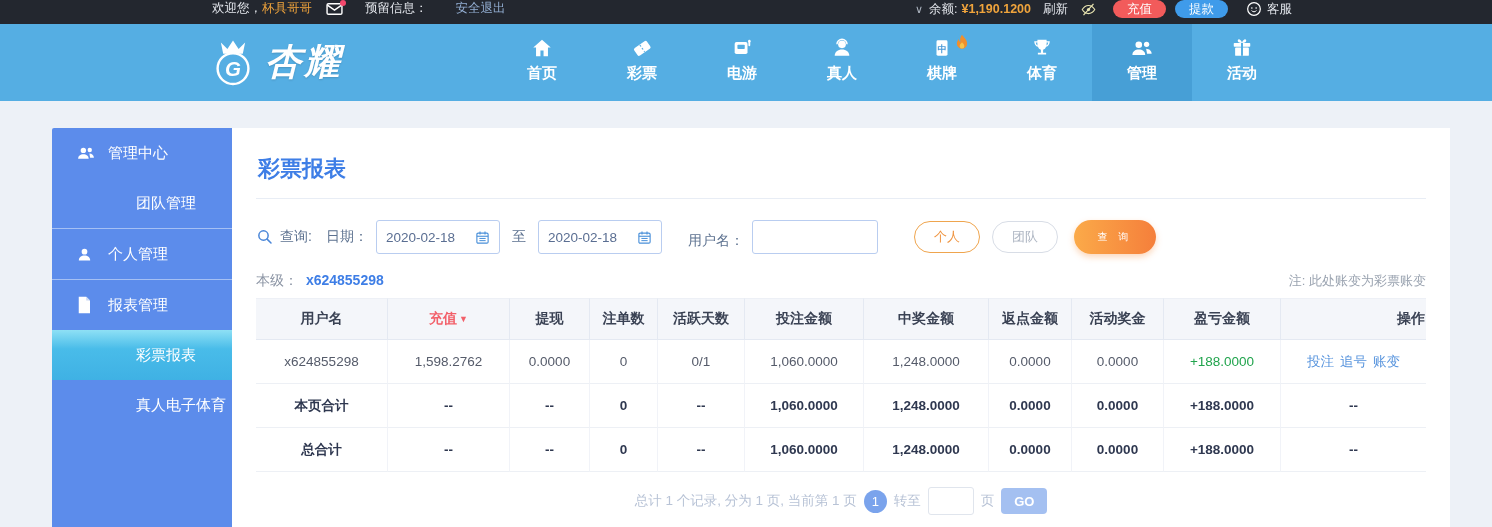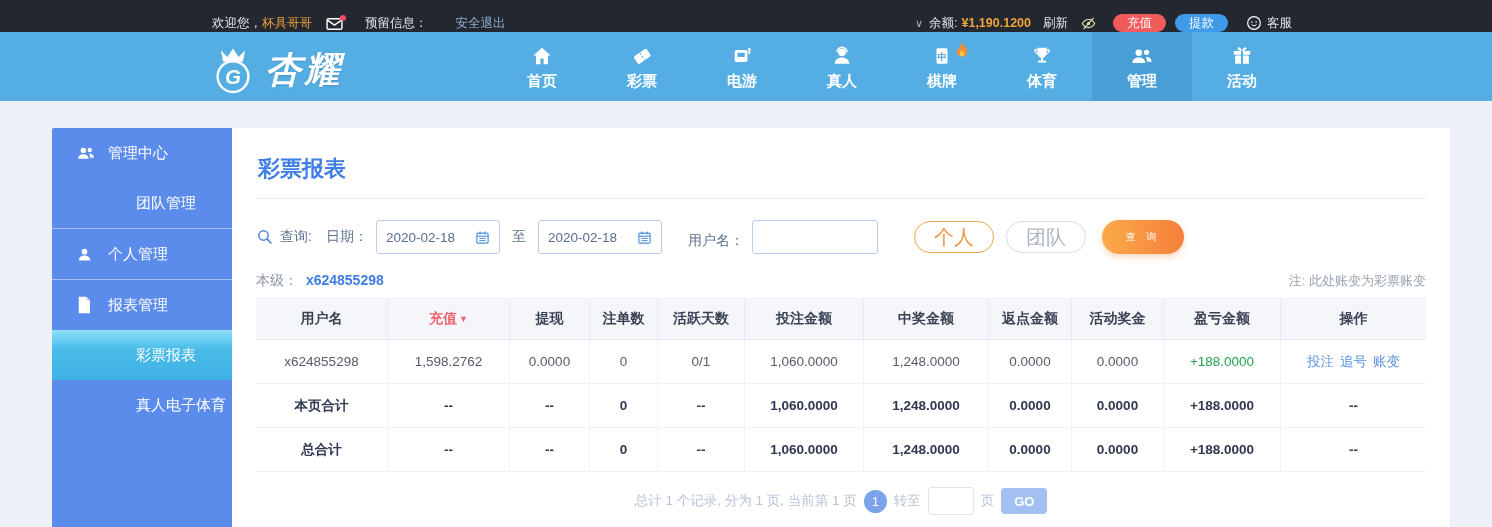--- a/index.html
+++ b/index.html
@@ -1,18 +1,18 @@
 <!DOCTYPE html>
 <html><head>
 <meta charset="utf-8">
 <style>
   html,body{margin:0;padding:0;width:1492px;height:527px;overflow:hidden;
     font-family:"Liberation Sans","DejaVu Sans",sans-serif;background:#edf1f7;}
   
-  .topbar{height:32px;background:#23272f;display:flex;align-items:flex-end;
+  .topbar{height:24px;background:#23272f;display:flex;align-items:flex-start;
     justify-content:space-between;padding:0 200px 0 212px;font-size:12.5px;color:#e3e6ec;}
   .topbar-left,.topbar-right{display:flex;align-items:center;}
   .tb-name{color:#f0a43c;margin-right:14px;}
   .tb-mail{position:relative;margin-right:22px;cursor:pointer;display:flex;}
   .tb-mail .dot{position:absolute;top:-2px;right:-3px;width:6px;height:6px;border-radius:50%;background:#f5486d;}
   .tb-reserved{margin-right:28px;}
   .tb-logout{color:#93aed2;cursor:pointer;}
   .tb-chev{color:#aeb6c2;margin-right:6px;font-size:11px;}
   .tb-balv{color:#f0a43c;font-weight:bold;margin:0 12px 0 4px;}
   .tb-refresh{margin-right:12px;cursor:pointer;}
@@ -52,36 +52,36 @@
   .search-row .mag{display:flex;margin-right:6px;}
   .lbl-q{margin-right:14px;}
   .lbl-date{margin-right:8px;}
   .date-box{width:104px;height:32px;border:1px solid #b9cdf0;border-radius:3px;display:flex;
     align-items:center;justify-content:space-between;padding:0 9px;color:#5a6e92;font-size:13.5px;cursor:pointer;background:#fff;}
   .lbl-to{margin:0 12px;}
   .lbl-user{margin:8px 8px 0 26px;}
   .txt-input{width:108px;height:32px;border:1px solid #b9cdf0;border-radius:3px;outline:none;
     font-size:14px;padding:0 8px;color:#5a6e92;font-family:inherit;}
   .pill{height:32px;line-height:30px;padding:0 19px;border-radius:17px;background:#fff;
-    font-size:20px;cursor:pointer;box-sizing:border-box;}
+    font-size:13px;cursor:pointer;box-sizing:border-box;}
   .pill.personal{border:1px solid #efa54e;color:#ef9440;margin-left:36px;}
   .pill.team{border:1px solid #d8dde6;color:#adb5c2;margin-left:12px;}
   .btn-query{margin-left:16px;width:82px;height:34px;border:none;border-radius:17px;color:#fff;
     font-size:10px;letter-spacing:4px;cursor:pointer;
     background:linear-gradient(90deg,#fbaa49,#f57f3b);box-shadow:0 3px 6px rgba(245,140,60,0.35);}
   
   .level-row{margin-top:18px;display:flex;align-items:flex-end;justify-content:space-between;}
   .level-left{font-size:14px;color:#8a93a3;}
   .level-val{color:#3e7ee6;font-weight:bold;margin-left:4px;}
   .note{font-size:13px;color:#9aa3b0;}
   
   table.report{width:100%;border-collapse:separate;border-spacing:0;margin-top:8px;table-layout:fixed;}
   .report th{height:38px;background:#f4f6fa;font-size:14px;color:#3a4254;font-weight:bold;
     border-top:1px solid #edf0f6;border-bottom:1px solid #e4e9f2;border-right:1px solid #e4e9f2;text-align:center;}
-  .report th:last-child{border-right:none;}
+  .report th:last-child{border-right:none;text-align:right;}
   .report th.sortable{color:#f2606a;cursor:pointer;}
   .report th.sortable .tri{font-size:9px;vertical-align:1px;margin-left:2px;}
   .report td{height:41px;font-size:13.5px;color:#555b6a;text-align:center;
     border-bottom:1px solid #edf0f5;border-right:1px solid #f1f3f8;}
   .report td:last-child{border-right:none;}
   .report tr.sum td{font-weight:bold;color:#2f3850;}
   .report td.profit{color:#21a44d;}
   .report td.ops a{color:#5693dd;text-decoration:none;margin:0 3px;cursor:pointer;}
   
   .pager{margin-top:15px;display:flex;align-items:center;justify-content:center;

